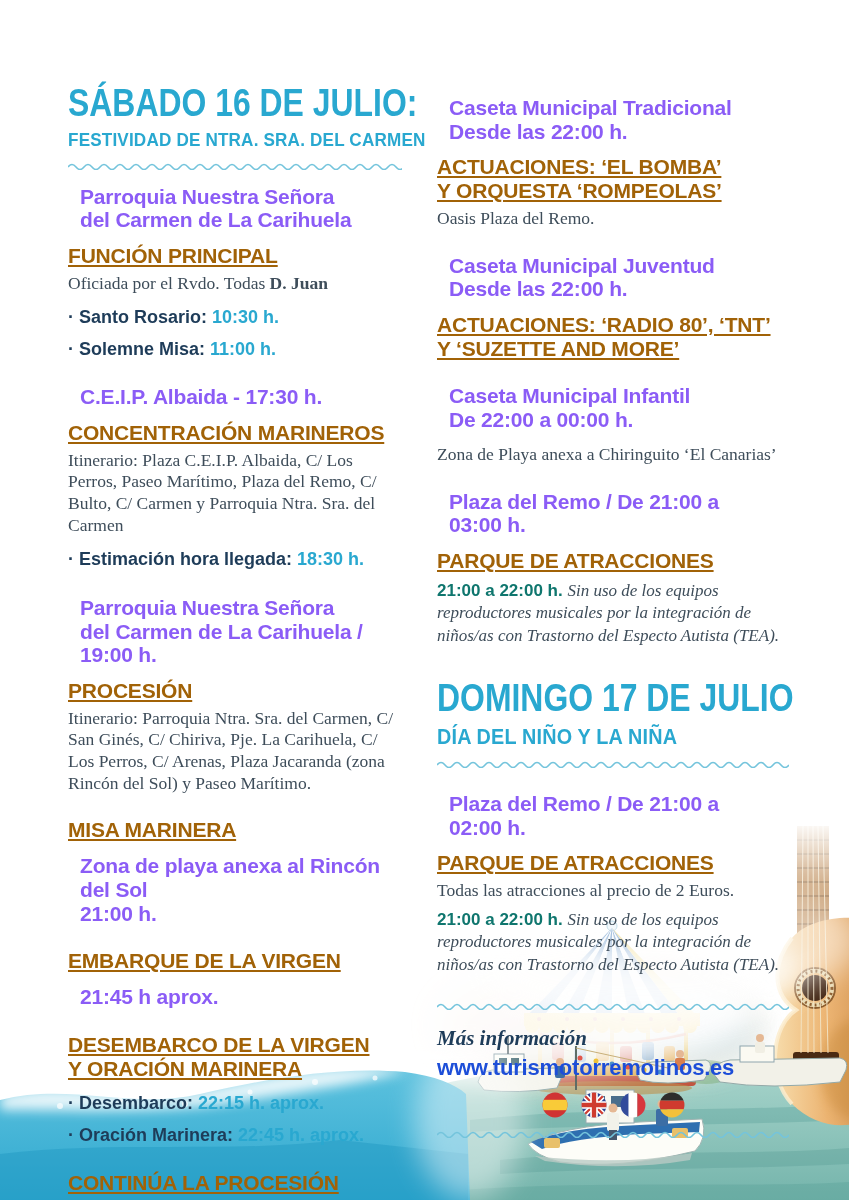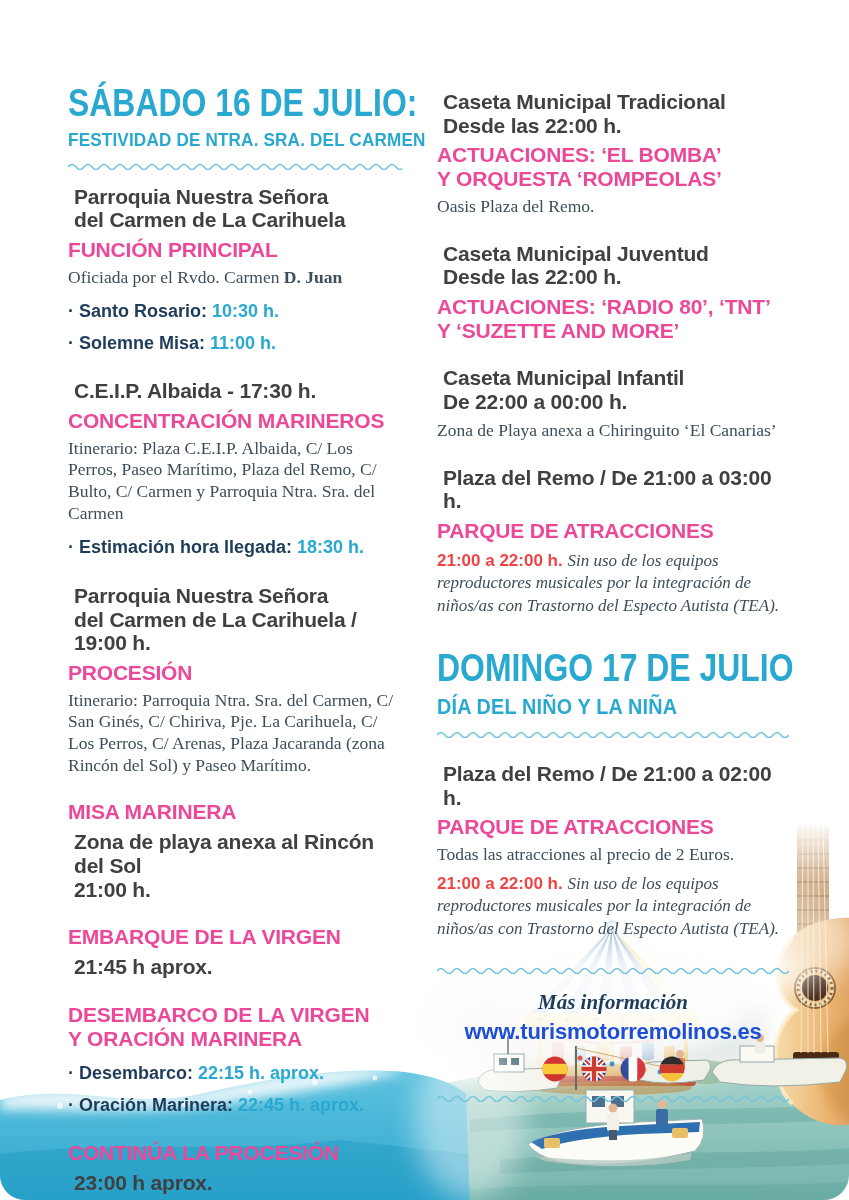--- a/index.html
+++ b/index.html
@@ -1,46 +1,46 @@
 <!DOCTYPE html>
 <html><head>
 <meta charset="utf-8">
 <style>
   html,body{margin:0;padding:0;background:#ffffff;}
   .page{position:relative;width:849px;height:1200px;background:#ffffff;overflow:hidden;
-        font-family:"Liberation Sans",sans-serif;border-radius:25px;}
+        font-family:"Liberation Sans",sans-serif;}
   .col{position:absolute;z-index:2;}
   .col-left{left:68px;top:84px;width:334px;}
   .col-right{left:437px;top:84px;width:352px;}
 
   .big-title{margin:0;font:700 38px/1.02 "Liberation Sans",sans-serif;color:#29A8D0;
              transform:scaleX(.84);transform-origin:0 50%;white-space:nowrap;}
   .big-sub{margin:7px 0 0;font:700 19px/1.1 "Liberation Sans",sans-serif;color:#29A8D0;
            transform:scaleX(.9);transform-origin:0 50%;white-space:nowrap;letter-spacing:.2px;}
   .big-sub.nina{font-size:22px;}
 
   .wavy{display:block;margin:11px 0 0;}
 
   section{margin:24px 0 0;}
   section.first{margin-top:15px;}
 
-  .teal-h{margin:6px;font:700 21px/1.13 "Liberation Sans",sans-serif;color:#404040;letter-spacing:-.2px;}
-  .navy-h{margin:1px 0 0;font:700 21px/1.13 "Liberation Sans",sans-serif;color:#ec4899;letter-spacing:-.2px;}
+  .teal-h{margin:12px;font:700 21px/1.13 "Liberation Sans",sans-serif;color:#8b5cf6;letter-spacing:-.2px;}
+  .navy-h{margin:1px 0 0;font:700 21px/1.13 "Liberation Sans",sans-serif;color:#a16207;letter-spacing:-.2px;text-decoration:underline;}
   .teal-h span,.navy-h span{display:block;}
   .serif-p{margin:5px 0 0;font:400 17.5px/1.24 "Liberation Serif",serif;color:#3E4D5A;}
   .serif-p strong{font-weight:700;}
   .serif-p.boldline{font-weight:700;margin-top:0;}
   .bullets{margin:12px 0 0;}
   .bullet{margin:8px 0 0;font:700 18px/1.3 "Liberation Sans",sans-serif;color:#1E3C59;}
   .time{color:#29A8D0;}
   .note{margin:7px 0 0;font:italic 400 17px/1.32 "Liberation Serif",serif;color:#3E4D5A;}
-  .note-time{font:700 17px/1.32 "Liberation Sans",sans-serif;font-style:normal;color:#ef4444;}
+  .note-time{font:700 17px/1.32 "Liberation Sans",sans-serif;font-style:normal;color:#0f766e;}
 
   .domingo-block{margin-top:32px;}
-  .info-block{margin-top:26px;text-align:center;}
+  .info-block{margin-top:26px;}
   .info-h{margin:16px 0 0;font:italic 700 21px/1.2 "Liberation Serif",serif;color:#1E3C59;}
   .info-url{margin:4px 0 0;font:700 22px/1.2 "Liberation Sans",sans-serif;color:#1d4ed8;letter-spacing:-.2px;}
   .flags{margin:10px 0 0;display:flex;justify-content:center;gap:13px;}
   .flags span{display:inline-block;width:26px;height:26px;}
   .flags svg{display:block;}
 
   .illus{position:absolute;left:0;bottom:0;z-index:1;}
 </style>
 </head>
 <body>
@@ -237,21 +237,21 @@
     <svg class="wavy" viewBox="0 0 334 8" width="334" height="8">
       <path d="M0 5 q4 -5 8 0 t8 0 t8 0 t8 0 t8 0 t8 0 t8 0 t8 0 t8 0 t8 0 t8 0 t8 0 t8 0 t8 0 t8 0 t8 0 t8 0 t8 0 t8 0 t8 0 t8 0 t8 0 t8 0 t8 0 t8 0 t8 0 t8 0 t8 0 t8 0 t8 0 t8 0 t8 0 t8 0 t8 0 t8 0 t8 0 t8 0 t8 0 t8 0 t8 0 t8 0 t8 0 t8 0 t8 0" fill="none" stroke="#74C4DC" stroke-width="1.6"></path>
     </svg>
 
     <section class="first">
       <h3 class="teal-h">
         <span>Parroquia Nuestra Señora</span>
         <span>del Carmen de La Carihuela</span>
       </h3>
       <h4 class="navy-h">FUNCIÓN PRINCIPAL</h4>
-      <p class="serif-p"><span>Oficiada por el Rvdo. Carmen </span><strong>D. Juan</strong></p>
+      <p class="serif-p"><span>Oficiada por el Rvdo. Todas </span><strong>D. Juan</strong></p>
       <div class="bullets">
         <p class="bullet"><span>· Santo Rosario: </span><span class="time">10:30 h.</span></p>
         <p class="bullet"><span>· Solemne Misa: </span><span class="time">11:00 h.</span></p>
       </div>
     </section>
 
     <section>
       <h3 class="teal-h">C.E.I.P. Albaida - 17:30 h.</h3>
       <h4 class="navy-h">CONCENTRACIÓN MARINEROS</h4>
       <p class="serif-p">Itinerario: Plaza C.E.I.P. Albaida, C/ Los Perros, Paseo Marítimo, Plaza del Remo, C/ Bulto, C/ Carmen y Parroquia Ntra. Sra. del Carmen</p>

